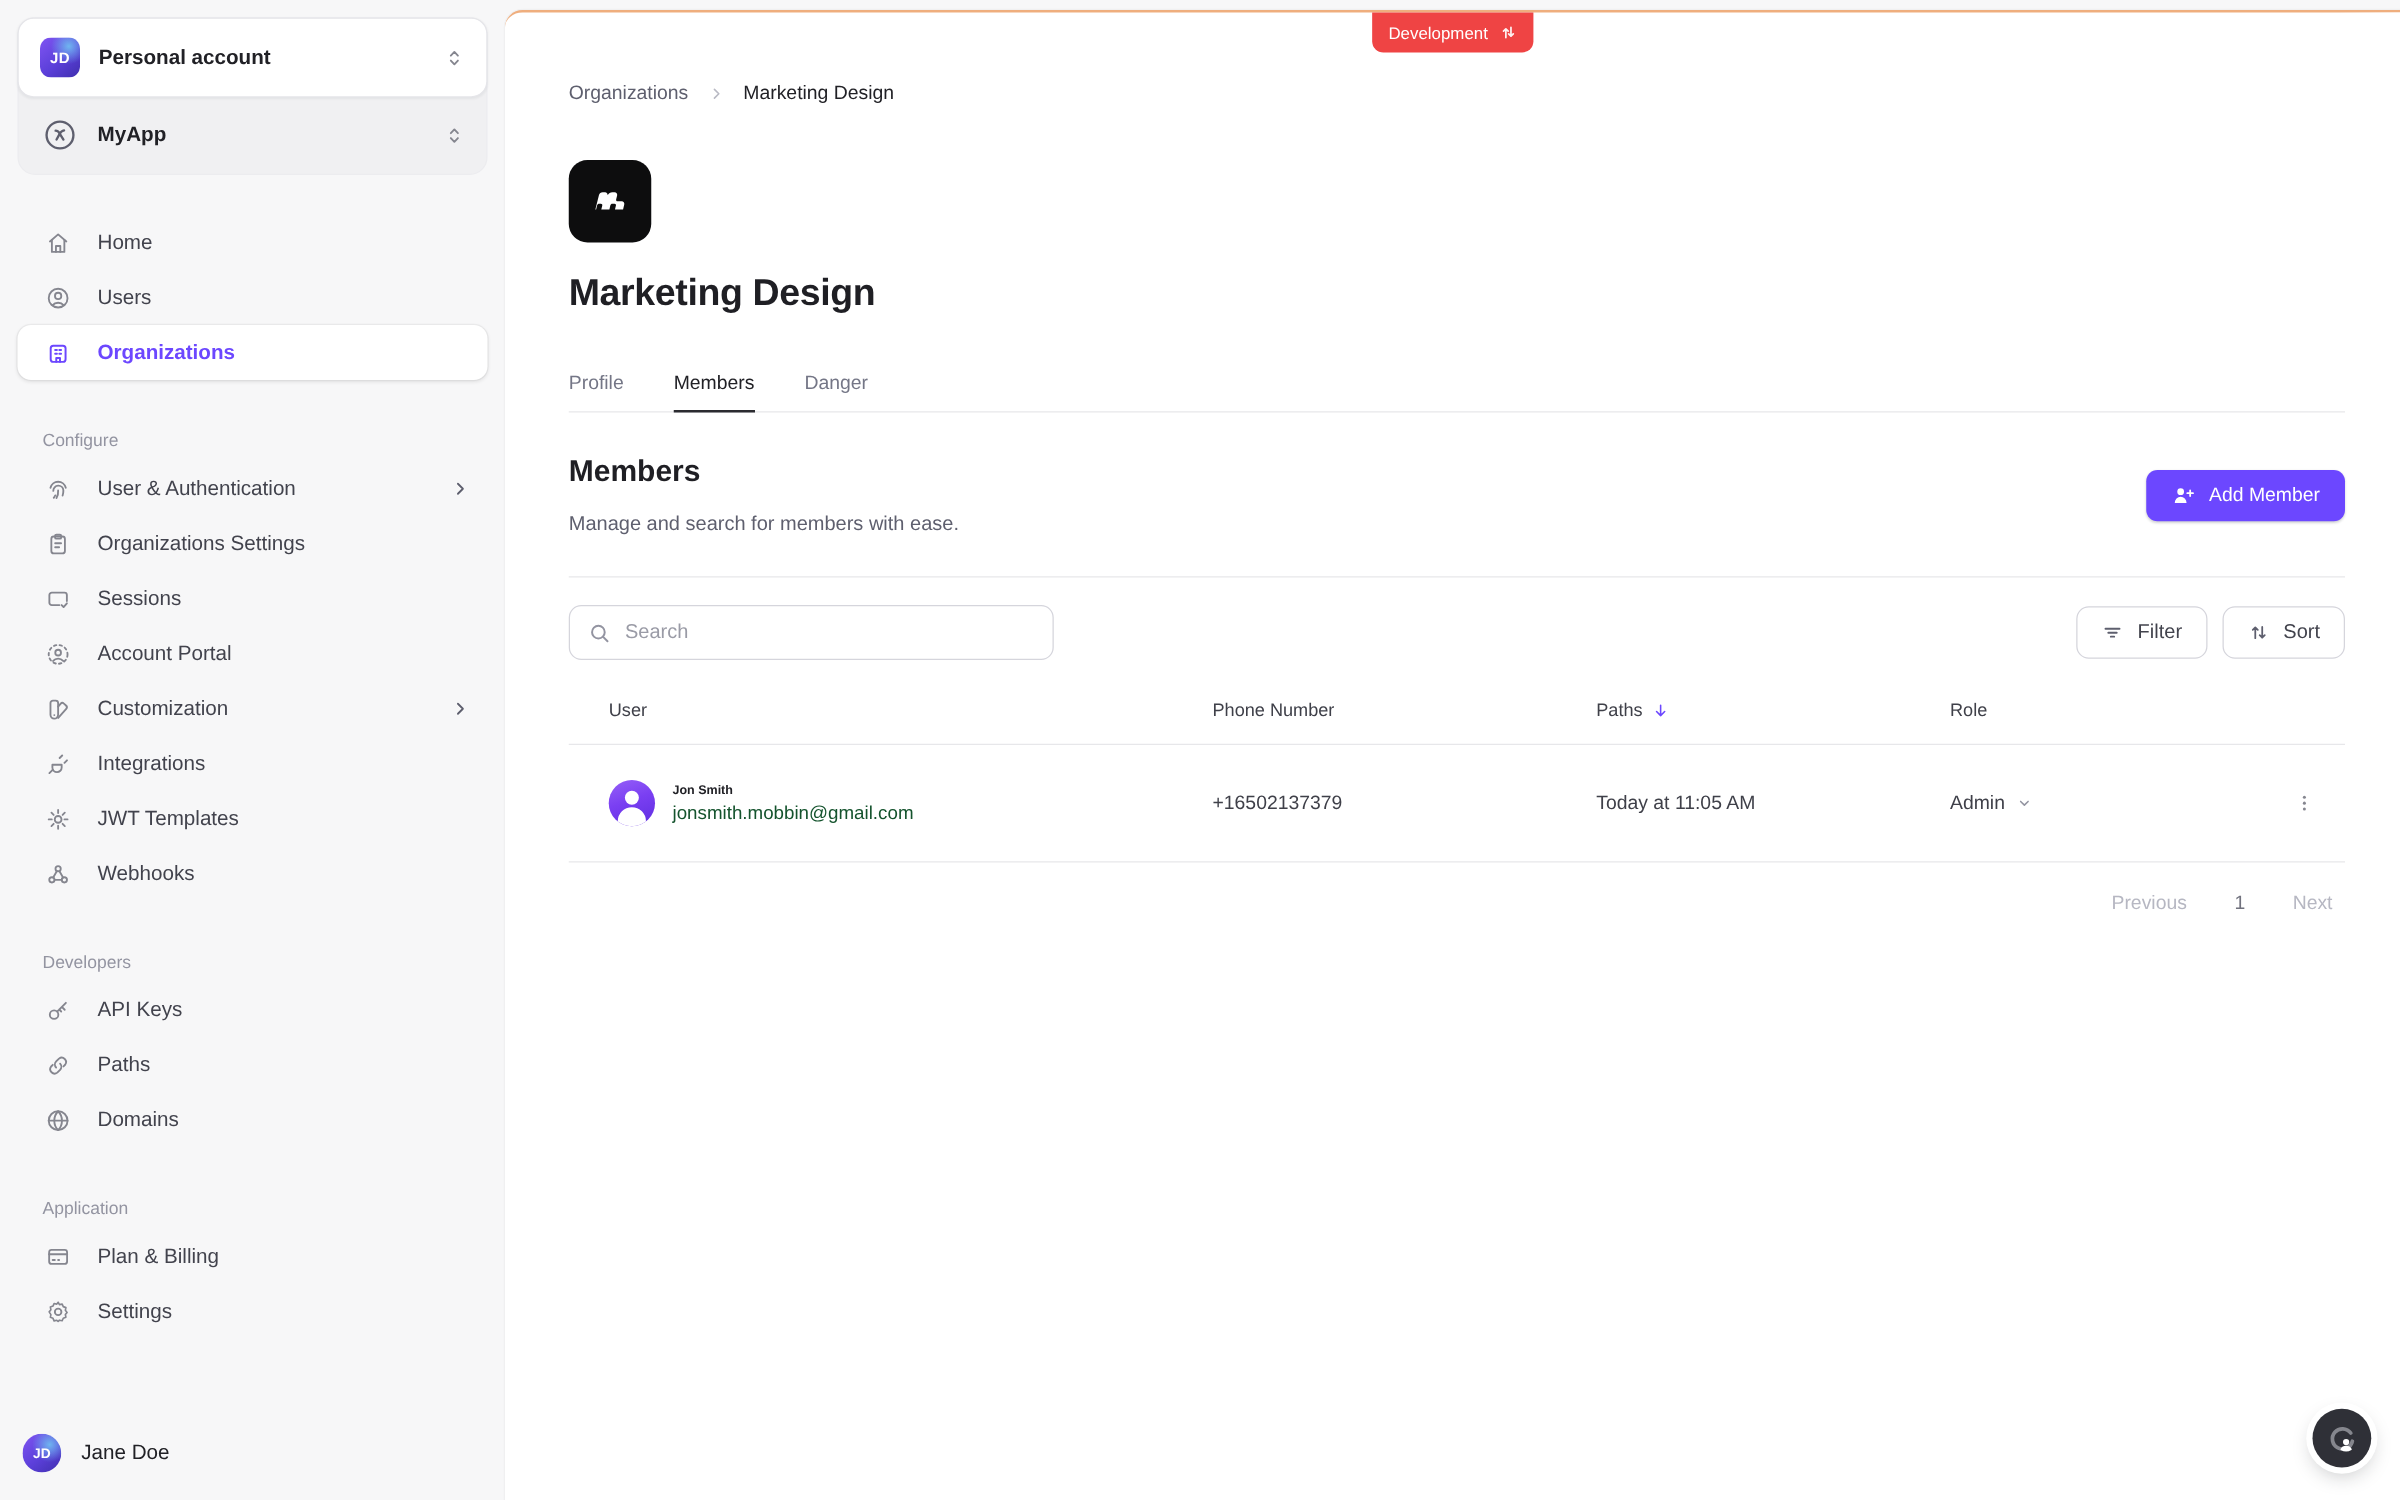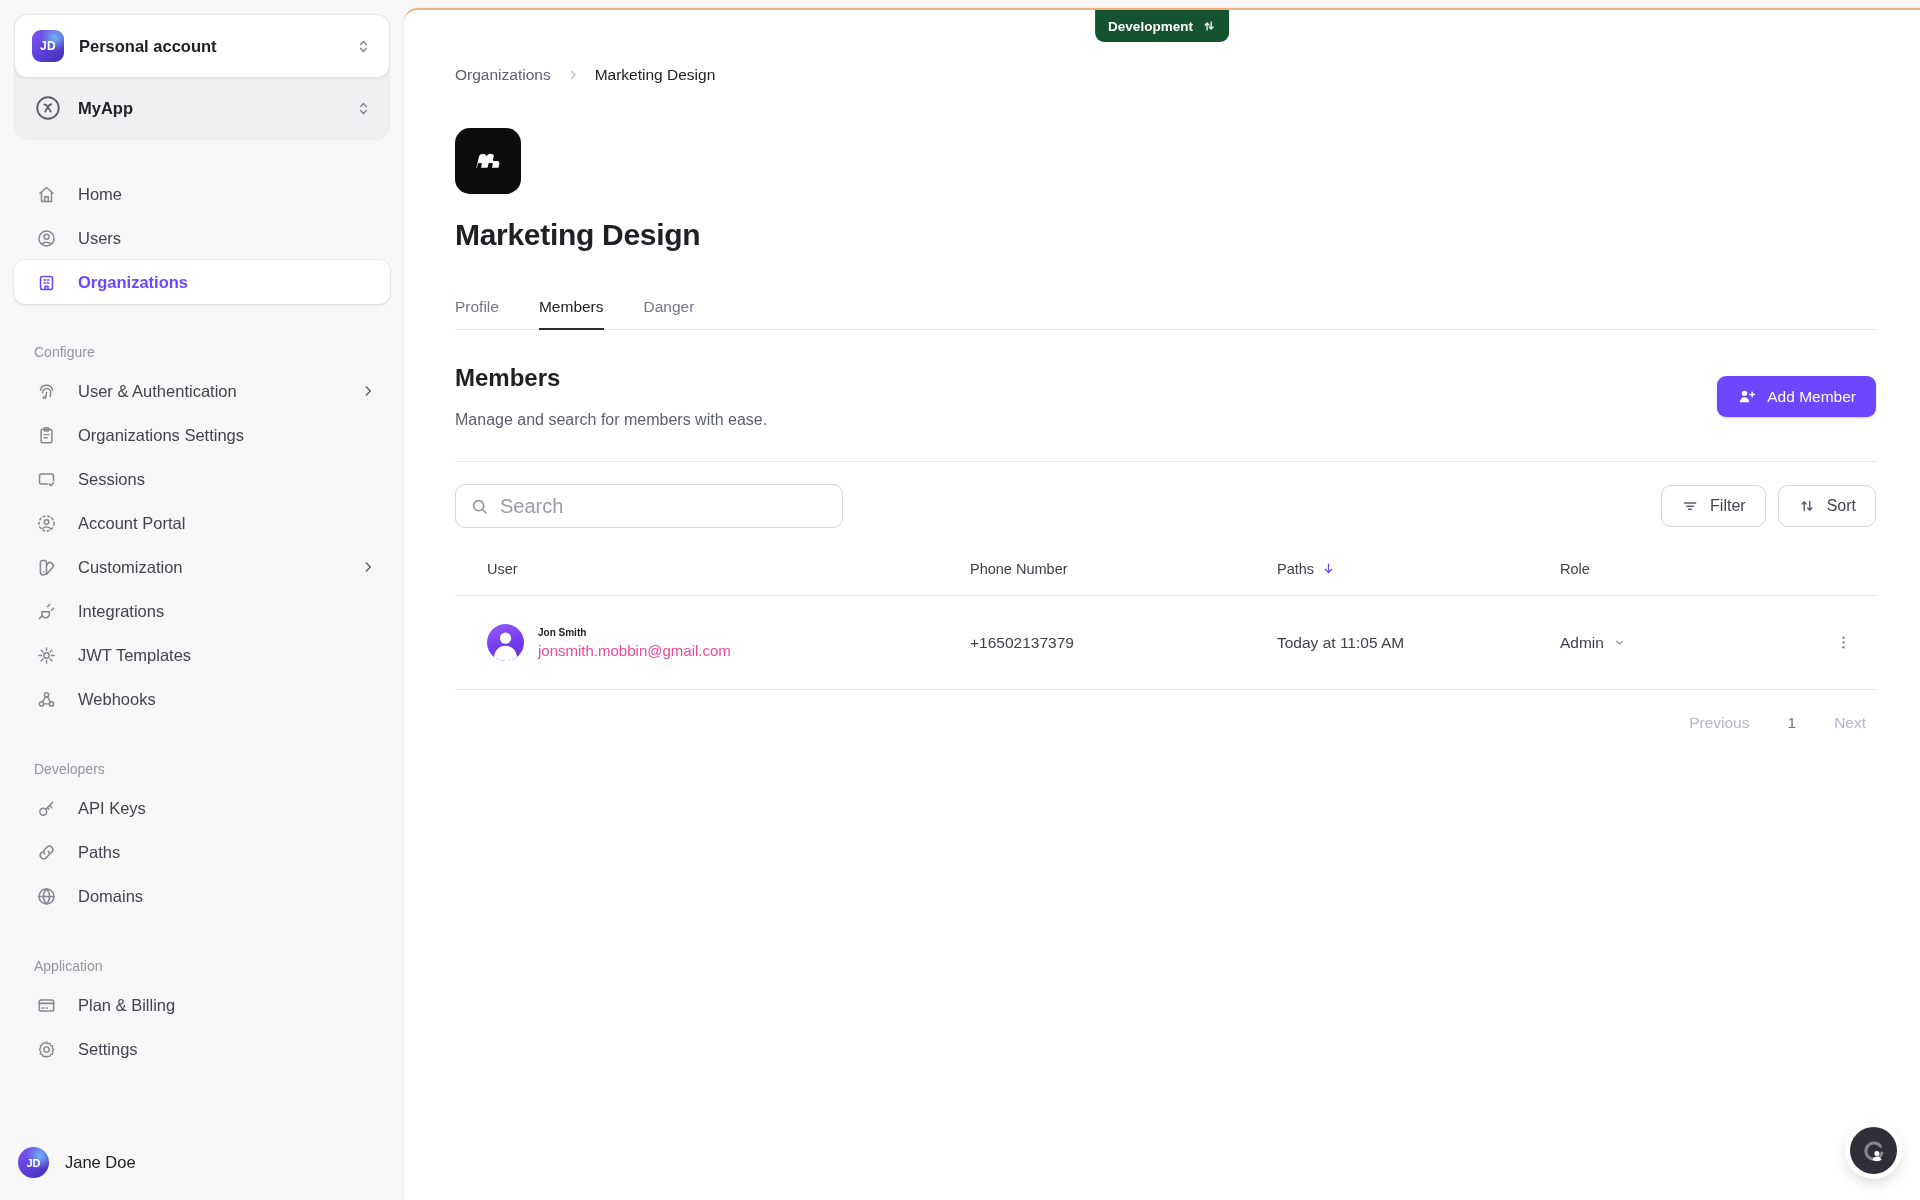--- a/index.html
+++ b/index.html
@@ -74,21 +74,21 @@
   
   .content-card {
     position: absolute; left: 404px; top: 8px; right: 0; bottom: 0;
     background: #ffffff; border-radius: 14px 0 0 0;
     border-top: 2px solid #efae7e;
     box-shadow: 0 0 0 1px rgba(25,28,33,0.03);
   }
   .dev-badge {
     position: absolute; top: 0; left: 50%; transform: translateX(-50%);
     height: 27px; padding: 16px 13px; display: flex; align-items: center; gap: 9px;
-    background: #14532d; color: #fff; font-size: 13.5px; font-weight: 700;
+    background: #ef4444; color: #fff; font-size: 13.5px; font-weight: 400;
     border-radius: 0 0 9px 9px; cursor: pointer;
   }
   .dev-badge .icon { color: rgba(255,255,255,0.92); }
 
   .inner { padding: 0 44px 0 51px; }
 
   .breadcrumb {
     padding-top 0; margin-top: 56px; display: flex; align-items: center; gap: 15px;
     font-size: 15.5px;
   }
@@ -129,21 +129,21 @@
   }
   .section-divider { margin-top: 32px; border-top: 1px solid #e7e7ea; }
 
   .toolbar { margin-top: 22px; display: flex; justify-content: space-between; align-items: center; }
   .search-box {
     width: 388px; height: 44px; border: 1px solid #d5d5dc; border-radius: 10px;
     display: flex; align-items: center; gap: 11px; padding: 0 14px; background: #fff;
   }
   .search-box .icon { color: #9394a1; }
   .search-box input {
-    border: none; outline: none; flex: 1; font-family: inherit; font-size: 20px; color: #212126;
+    border: none; outline: none; flex: 1; font-family: inherit; font-size: 16px; color: #212126;
     background: transparent;
   }
   .search-box input::placeholder { color: #9a9ba6; }
   .toolbar-right { display: flex; gap: 12px; }
   .ghost-btn {
     height: 42px; padding: 0 19px; background: #fff; border: 1px solid #d5d5dc; border-radius: 10px;
     font-family: inherit; font-size: 16px; font-weight: 500; color: #42434d;
     display: flex; align-items: center; gap: 11px; cursor: pointer;
   }
   .ghost-btn .icon { color: #5e5f6e; }
@@ -159,21 +159,21 @@
   .th-joined { display: flex; align-items: center; gap: 7px; cursor: pointer; }
   .th-joined .icon { color: #6C47FF; }
   .t-row { height: 94px; }
   .user-cell { display: flex; align-items: center; gap: 14px; }
   .row-avatar {
     width: 37px; height: 37px; border-radius: 50%; overflow: hidden;
     background: linear-gradient(160deg, #9660f8 0%, #7a3ff2 45%, #5f2ee0 100%);
     display: flex; align-items: flex-end; justify-content: center;
   }
   .user-name { font-size: 10px; font-weight: 600; color: #212126; }
-  .user-email { margin-top: 4px; font-size: 15px; color: #ec4899; }
+  .user-email { margin-top: 4px; font-size: 15px; color: #14532d; }
   .cell-text { font-size: 15.5px; color: #3f4049; }
   .role-cell { display: flex; align-items: center; gap: 9px; cursor: pointer; }
   .role-cell .icon { color: #9394a1; }
   .kebab-cell { display: flex; justify-content: center; }
   .kebab-btn {
     width: 34px; height: 34px; border: none; background: transparent; border-radius: 8px;
     display: flex; align-items: center; justify-content: center; cursor: pointer; color: #85868f;
   }
 
   .pagination {

